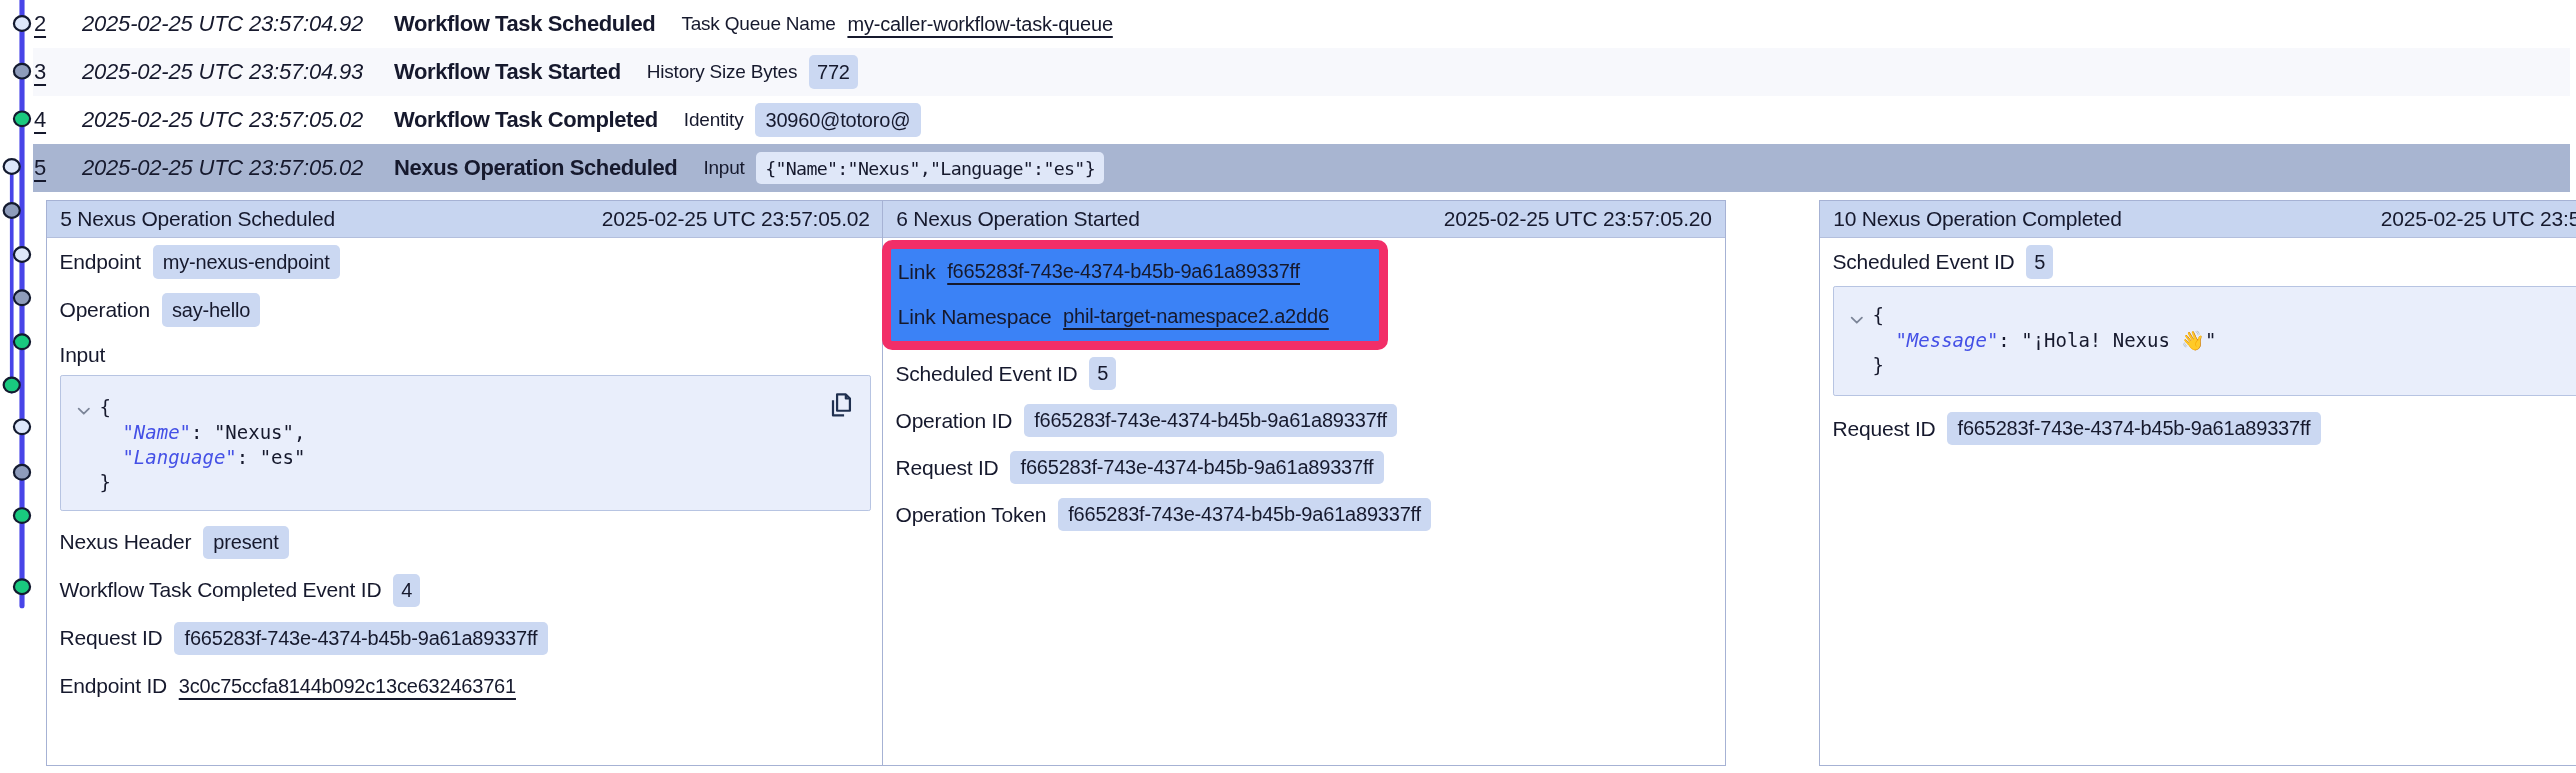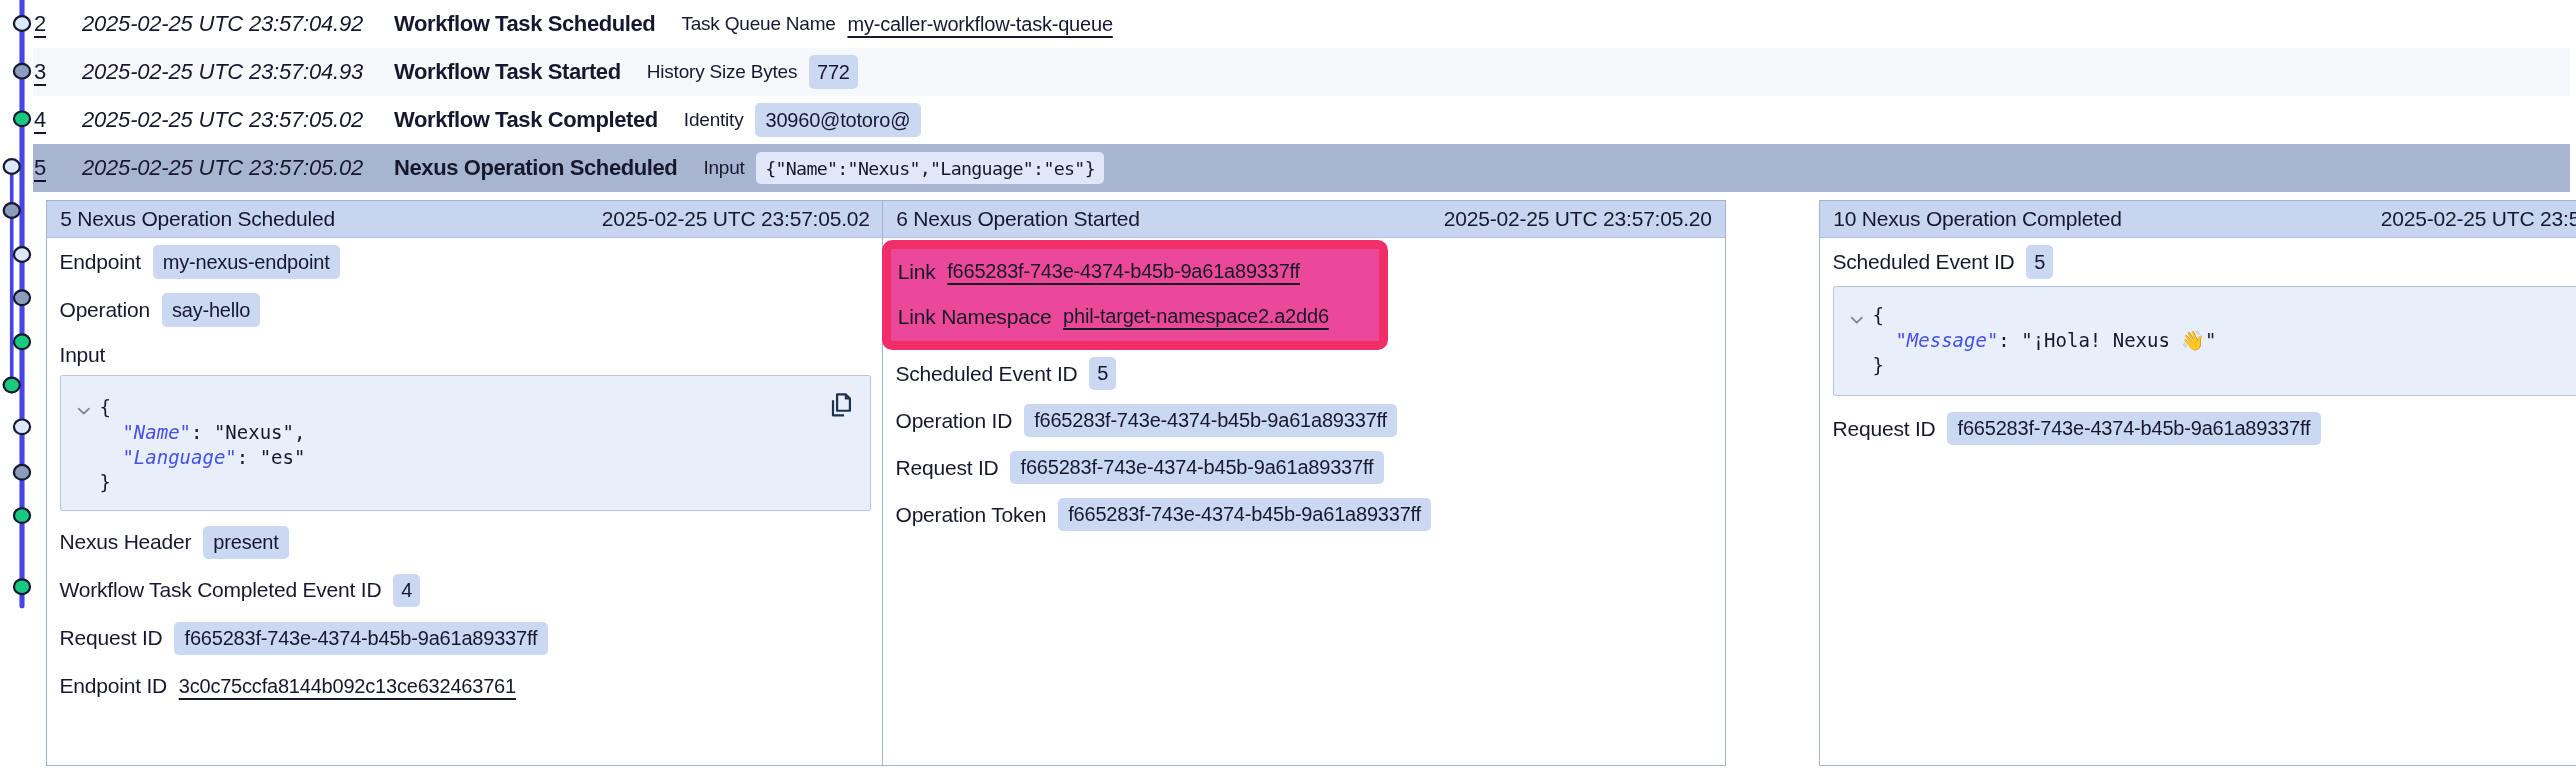--- a/index.html
+++ b/index.html
@@ -51,21 +51,21 @@
   
   .json-block { position:relative; border:1.5px solid var(--codeborder); background:var(--codebg); border-radius:2.2px; padding:19px 0 0 0; }
   .json-block.h186 { height:136px; }
   .json-block.h150 { height:110px; padding-top:16px; }
   .json-block pre { margin-left:39px; font-family:"DejaVu Sans Mono", monospace; font-size:19px; line-height:25px; color:var(--ink); letter-spacing:0; }
   .jkey { color:var(--jsonkey); font-style:italic; }
   .chev { position:absolute; left:14.7px; top:26.4px; }
   .json-block.h150 .chev { top:23.5px; }
   .copy-btn { position:absolute; top:14.7px; right:16px; width:28px; height:29px; background:none; border:none; cursor:pointer; }
   
-  .pink-box { position:relative; margin-left:-14px; margin-top:2.2px; width:506px; height:110px; border:9.5px solid var(--pink); border-radius:10.3px; background:#ec4899; padding:0 0 0 7.3px; }
+  .pink-box { position:relative; margin-left:-14px; margin-top:2.2px; width:506px; height:110px; border:9.5px solid var(--pink); border-radius:10.3px; background:#3b82f6; padding:0 0 0 7.3px; }
   .pink-box .prow { height:45px; }
 </style>
 </head>
 <body>
 
 <div class="screen">
 
   <svg class="timeline" width="44" height="773" viewBox="0 0 60 1054">
     <line class="tl-line" x1="30" y1="0" x2="30" y2="826" stroke-width="7" stroke-linecap="round"></line>
     <line class="tl-line" x1="16" y1="238" x2="16" y2="534" stroke-width="5" stroke-linecap="round"></line>

